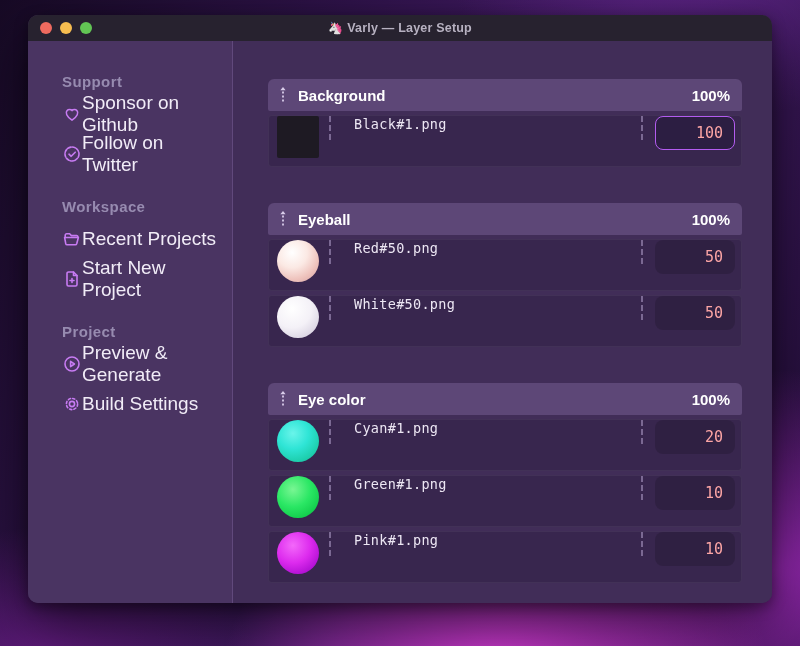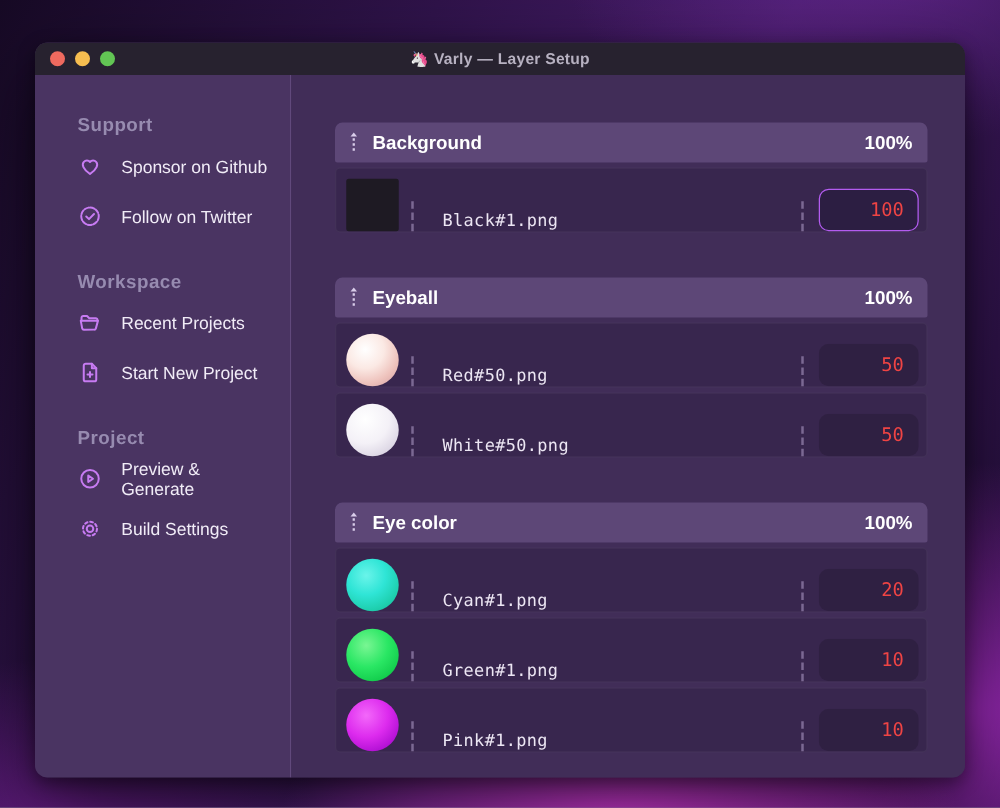--- a/index.html
+++ b/index.html
@@ -8,21 +8,21 @@
     font-family:"Liberation Sans", sans-serif;
     background:
       radial-gradient(420px 280px at 62% 104%, rgba(228,62,226,.95), rgba(228,62,226,0) 65%),
       radial-gradient(520px 320px at 96% 88%, rgba(168,44,196,.85), rgba(168,44,196,0) 62%),
       radial-gradient(340px 220px at 6% 102%, rgba(126,32,156,.65), rgba(126,32,156,0) 60%),
       radial-gradient(420px 240px at 88% -4%, rgba(98,38,140,.75), rgba(98,38,140,0) 60%),
       linear-gradient(115deg, #170a25 0%, #2f134a 32%, #471c6a 58%, #1d0c31 100%);
     position:relative;
   }
   .window{
-    position:absolute; left:28px; top:34px; width:744px; height:588px;
+    position:absolute; left:28px; top:15px; width:744px; height:588px;
     border-radius:10px; overflow:hidden;
     background:#422e59;
     box-shadow:0 22px 60px rgba(0,0,0,.6), 0 4px 14px rgba(0,0,0,.4);
   }
   .titlebar{
     height:26px; background:#27222f;
     display:flex; align-items:center; position:relative;
   }
   .traffic{ display:flex; gap:8px; padding-left:12px; }
   .dot{ width:12px; height:12px; border-radius:50%; }
@@ -37,43 +37,43 @@
   .sidebar{
     width:205px; flex:0 0 205px; background:#4a3462;
     border-right:1px solid #61497c; padding-top:32px;
   }
   .sec-label{
     margin:0 0 6px 34px; font-size:15px; font-weight:bold;
     color:#978bb0; letter-spacing:.4px;
   }
   .sec{ margin-bottom:26px; }
   .side-item{
-    display:flex; align-items:center; gap:15px;
+    display:flex; align-items:center; 
     height:36px; margin:4px 10px 4px 16px; padding-left:18px;
-    border-radius:8px; cursor:pointer; color:#f1ecf7; font-size:14px;
+    border-radius:8px; cursor:pointer; color:#f1ecf7; font-size:19px;
   }
   .side-item.selected{ background:rgba(255,255,255,.09); }
   .side-item svg{ flex:0 0 20px; }
   .icon-stroke{ stroke:#c77bf2; fill:none; stroke-width:1.6; stroke-linecap:round; stroke-linejoin:round; }
 
   
   .main{ flex:1; background:#412d58; padding:38px 30px 0 35px; overflow:hidden; }
   .group{ margin-bottom:36px; }
   .group-header{
     height:32px; background:#5d4777; border-radius:6px 6px 2px 2px;
     display:flex; align-items:center; padding:0 12px 0 10px;
     color:#ffffff;
   }
   .group-name{ font-size:15px; font-weight:bold; margin-left:10px; }
   .group-weight{ margin-left:auto; font-size:15px; font-weight:bold; }
   .drag-handle{ display:flex; cursor:grab; }
   .layer-row{
     height:52px; margin-top:4px; background:#38264e;
     border:1px solid rgba(255,255,255,.05); border-radius:4px;
-    display:flex; align-items:flex-end; padding:0 6px 0 8px; cursor:pointer;
+    display:flex; align-items:flex-start; padding:0 6px 0 8px; cursor:pointer;
   }
   .thumb{ width:42px; height:42px; flex:0 0 42px; }
   .thumb.black-square{ background:#1e1a23; border-radius:2px; }
   .thumb.red-sphere,.thumb.white-sphere,.thumb.cyan-sphere,.thumb.green-sphere,.thumb.pink-sphere{ border-radius:50%; }
   .thumb.red-sphere{ background:radial-gradient(circle at 36% 30%, #ffffff 0%, #fbe9e4 38%, #eec2bc 68%, #d09a9e 100%); }
   .thumb.white-sphere{ background:radial-gradient(circle at 36% 30%, #ffffff 0%, #f4f1f7 48%, #dcd6e4 78%, #bfb8cb 100%); }
   .thumb.cyan-sphere{ background:radial-gradient(circle at 38% 32%, #6af4ea 0%, #2fe5d6 40%, #1ecfae 72%, #17ab93 100%); }
   .thumb.green-sphere{ background:radial-gradient(circle at 38% 32%, #79f693 0%, #2ae764 45%, #14cf4e 75%, #10a73f 100%); }
   .thumb.pink-sphere{ background:radial-gradient(circle at 38% 32%, #f368fa 0%, #dd2bee 45%, #b512d6 75%, #8a0cb0 100%); }
   .vdash{
@@ -81,21 +81,21 @@
     margin:0 0 0 10px;
   }
   .file-name{
     margin-left:23px; font-family:"DejaVu Sans Mono", monospace;
     font-size:13.5px; color:#ece6f3; letter-spacing:.3px;
   }
   .row-spacer{ flex:1; }
   .val-input{
     width:80px; height:34px; margin-left:12px;
     background:rgba(0,0,0,.15); border:1.5px solid transparent; border-radius:8px;
-    color:#ef4444; font-family:"DejaVu Sans Mono", monospace; font-size:15px;
+    color:#fca5a5; font-family:"DejaVu Sans Mono", monospace; font-size:15px;
     text-align:right; padding-right:11px; outline:none;
   }
   .val-input.focused{ background:#2c1e42; border-color:#b35cf0; }
 </style>
 </head>
 <body>
 
 <div class="window">
   <div class="titlebar">
     <div class="traffic">

